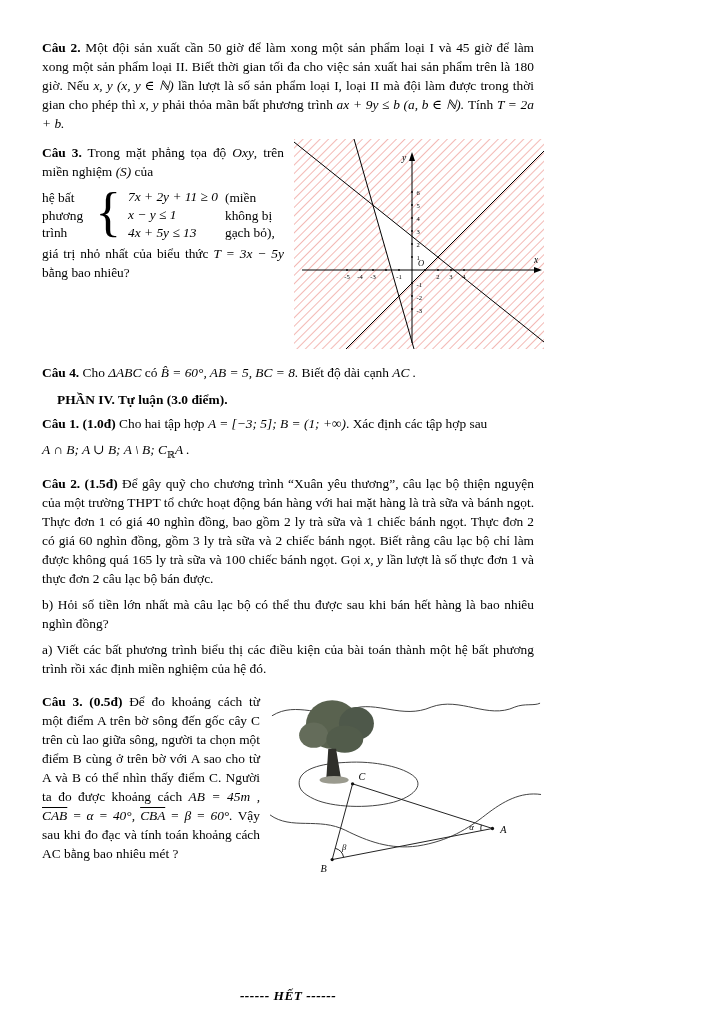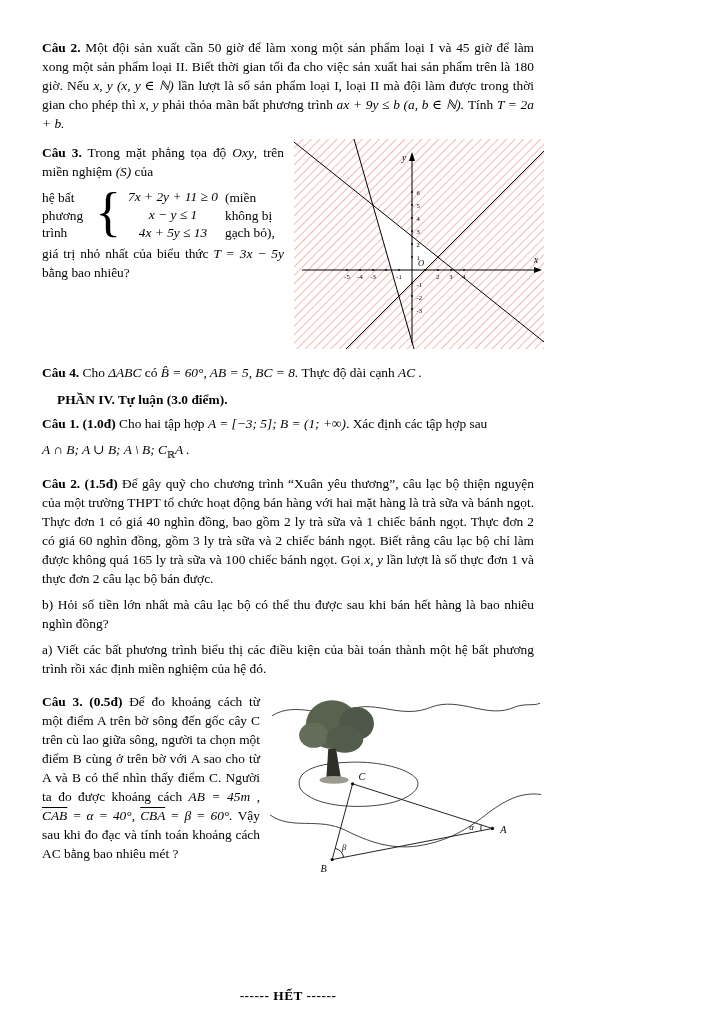--- a/index.html
+++ b/index.html
@@ -16,42 +16,42 @@
   .hat { font-style:italic; text-decoration:overline; }
   .sub { vertical-align:sub; font-size:0.72em; }
   .heading { font-weight:bold; margin:10px 0 6px 15px; }
 
   
   .q3-block { margin-top:10px; }
   .q3-block::after, .q3b-block::after { content:""; display:block; clear:both; }
   .graph { float:right; width:250px; height:210px; margin:-4px -10px 2px 10px; }
   .sys-row { display:flex; align-items:center; gap:7px; margin:1px 0 1px 0; line-height:1.3; }
   .brace { font-size:54px; line-height:0.85; font-weight:400; transform:translateY(-2px); }
-  .eqs div { font-style:italic; line-height:1.35; white-space:nowrap;text-align:center; }
+  .eqs div { font-style:italic; line-height:1.35; white-space:nowrap; }
   .hatchline { stroke:#dd352a; stroke-width:0.7; }
   .blines line { stroke:#000; stroke-width:1; }
   .axis line { stroke:#000; stroke-width:1; }
   .axis polygon { fill:#000; }
   .ticks circle { fill:#000; }
   .ticklabels text { font-size:6.6px; }
   .xticks text { text-anchor:middle; }
   .axlabel { font-size:9.5px; font-style:italic; }
   .olabel { font-size:8.5px; font-style:italic; }
 
   
   .q3b-block { margin-top:14px; }
   .treefig { float:right; width:272px; height:200px; margin:2px -8px 2px 10px; }
   .river path { stroke:#3d3d3d; stroke-width:1; fill:none; }
   .islet { fill:#ffffff; }
   .survey line, .survey path { stroke:#1c1c1c; stroke-width:1; fill:none; }
   .survey circle { fill:#111; }
   .figlabels text { font-size:10.5px; font-style:italic; }
   .greek { font-size:9px !important; }
 
-  .het { text-align:center; font-weight:bold; margin-top:92px; letter-spacing:0.5px; }
+  .het { text-align:center; font-weight:bold; font-style:italic; margin-top:92px; letter-spacing:0.5px; }
   .pageinfo { text-align:center; margin-top:32px; }
 </style>
 </head>
 <body>
 
 <div class="page">
 
   <p class="para">
     <span class="qlabel">Câu 2.</span><span> Một đội sản xuất cần 50 giờ để làm xong một sản phẩm loại I và 45 giờ để làm xong một sản phẩm loại II. Biết thời gian tối đa cho việc sản xuất hai sản phẩm trên là 180 giờ. Nếu </span><span class="math">x, y (x, y ∈ ℕ) </span><span>lần lượt là số sản phẩm loại I, loại II mà đội làm được trong thời gian cho phép thì </span><span class="math">x, y </span><span>phải thỏa mãn bất phương trình </span><span class="math">ax + 9y ≤ b (a, b ∈ ℕ). </span><span>Tính </span><span class="math">T = 2a + b.</span>
   </p>
@@ -136,21 +136,21 @@
       </div>
       <span>(miền không bị gạch bỏ),</span>
     </div>
 
     <p class="para">
       <span>giá trị nhỏ nhất của biểu thức </span><span class="math">T = 3x − 5y</span><span> bằng bao nhiêu?</span>
     </p>
   </div>
 
   <p class="para" style="margin-top:12px">
-    <span class="qlabel">Câu 4.</span><span> Cho </span><span class="math">ΔABC </span><span>có </span><span class="math">B̂ = 60°, AB = 5, BC = 8. </span><span>Thực độ dài cạnh </span><span class="math">AC .</span>
+    <span class="qlabel">Câu 4.</span><span> Cho </span><span class="math">ΔABC </span><span>có </span><span class="math">B̂ = 60°, AB = 5, BC = 8. </span><span>Biết độ dài cạnh </span><span class="math">AC .</span>
   </p>
 
   <p class="heading">PHẦN IV. Tự luận (3.0 điểm).</p>
 
   <p class="para">
     <span class="qlabel">Câu 1. (1.0đ)</span><span> Cho hai tập hợp </span><span class="math">A = [−3; 5]; B = (1; +∞)</span><span>. Xác định các tập hợp sau</span>
   </p>
   <p class="para">
     <span class="math">A ∩ B; A ∪ B; A \ B; C</span><span class="sub">ℝ</span><span class="math">A .</span>
   </p>

